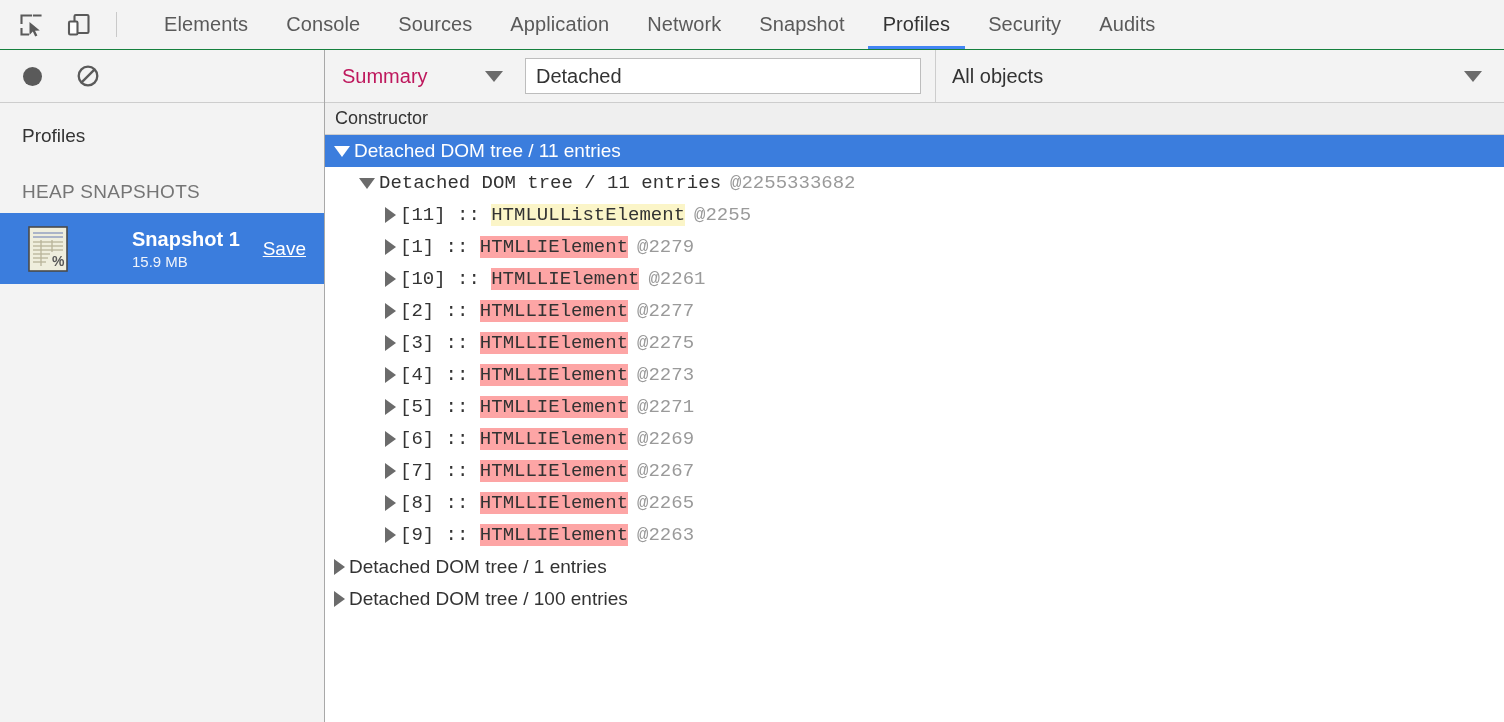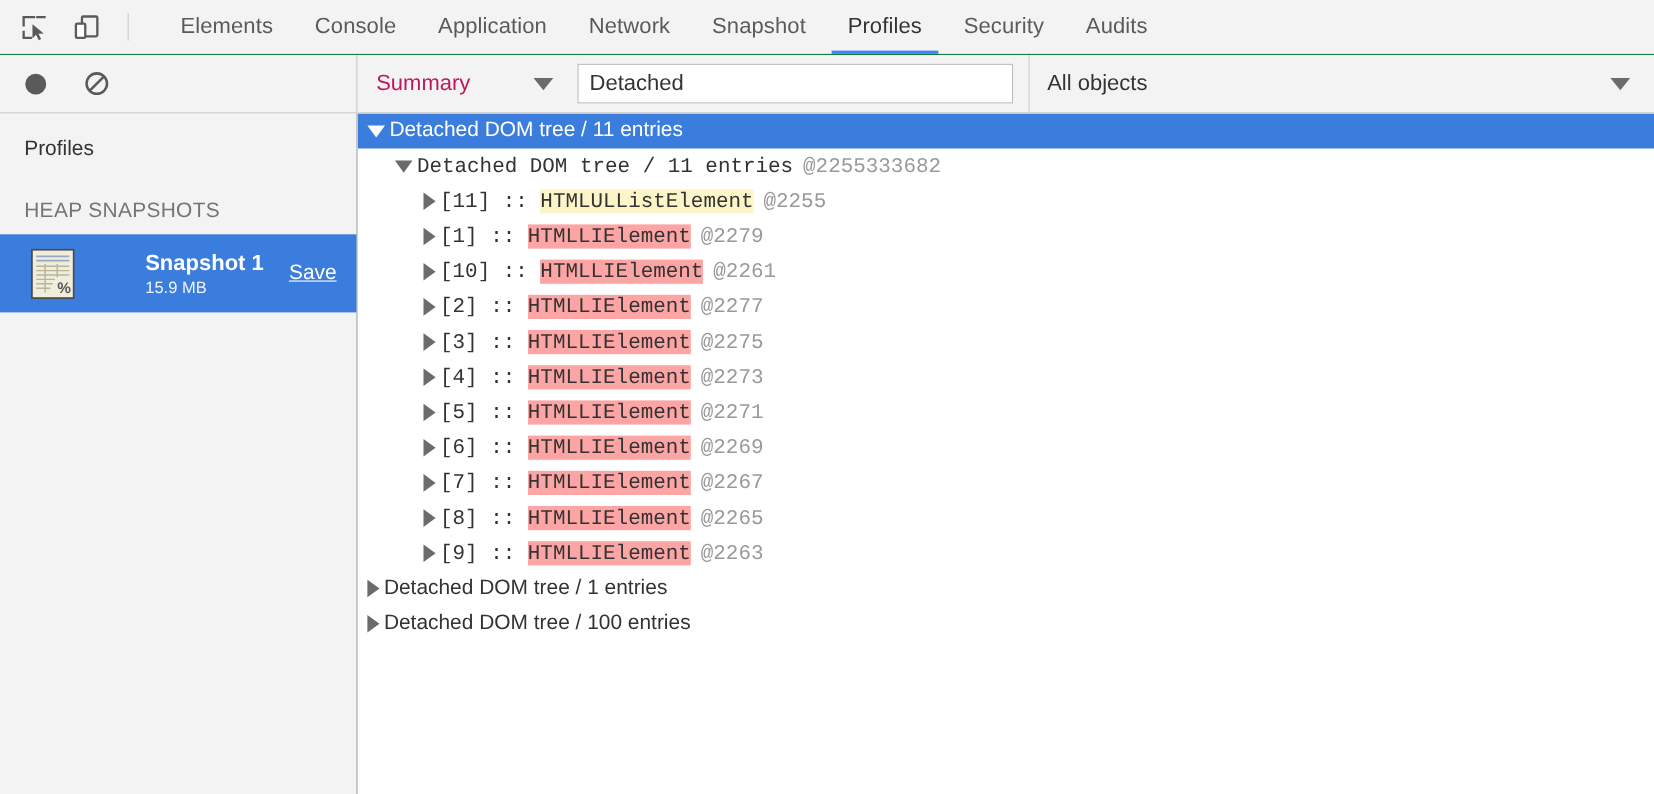--- a/index.html
+++ b/index.html
@@ -320,20 +320,23 @@
         </svg>
       </div>
     </div>
     <div class="tool-sep"></div>
     <div class="tabs">
       <div class="tab">
           <span>Elements</span>
         </div>
       <div class="tab">
           <span>Console</span>
+        </div>
+      <div class="tab">
+          <span>Sources</span>
         </div>
       <div class="tab">
           <span>Application</span>
         </div>
       <div class="tab">
           <span>Network</span>
         </div>
       <div class="tab">
           <span>Snapshot</span>
         </div>
@@ -402,20 +405,23 @@
           <span class="caret"></span>
         </div>
         <input class="search-box" type="text" value="Detached" placeholder="Class filter" style="">
         <div class="filter-sep"></div>
         <div class="obj-select">
           <span class="label">All objects</span>
           <span class="caret"></span>
         </div>
       </div>
 
+      <div class="col-header">
+        <span class="col-title">Constructor</span>
+      </div>
 
       <div class="tree" id="tree">
           <div class="row ind-0 selected">
             <span class="twisty open"></span>
             <span class="lbl-sans">Detached DOM tree / 11 entries</span>
           </div>
           <div class="row ind-1">
             <span class="twisty open"></span>
             <span class="lbl-mono">Detached DOM tree / 11 entries</span>
             <span class="addr">@2255333682</span>

